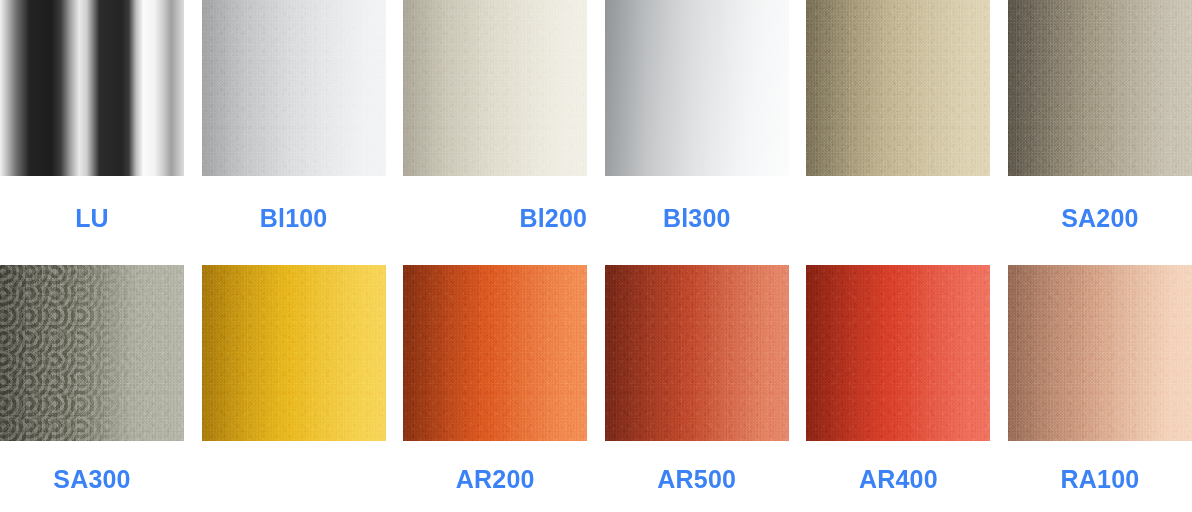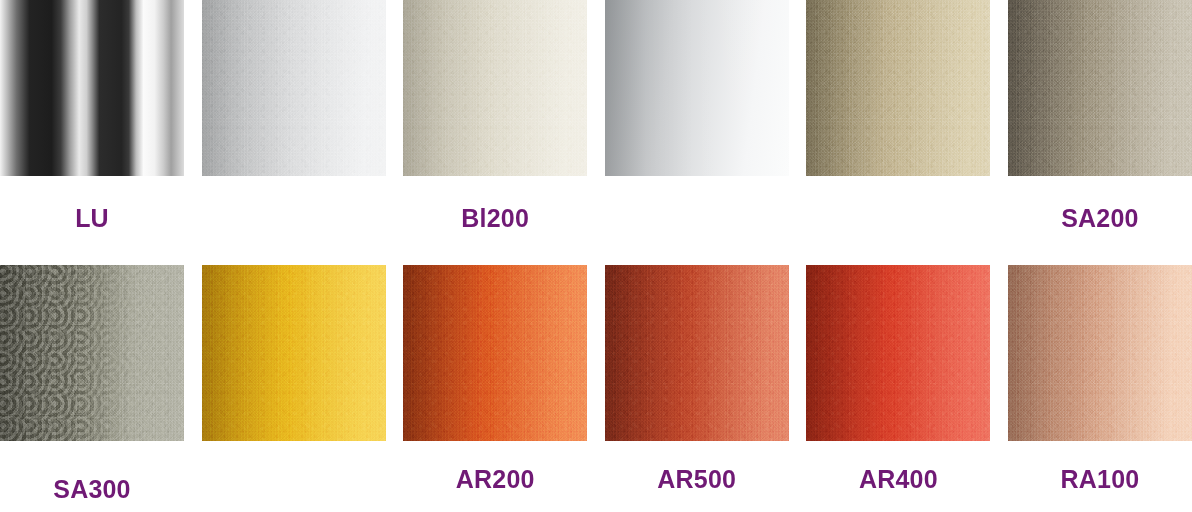--- a/index.html
+++ b/index.html
@@ -113,21 +113,21 @@
     justify-content: center;
     width: 184px;
     padding-top: 30px;
     box-sizing: border-box;
   }
   .swatch-label {
     font-family: "Liberation Sans", sans-serif;
     font-size: 25px;
     font-weight: bold;
     letter-spacing: .2px;
-    color: #701a75;
+    color: #3b82f6;
     line-height: 1;
     white-space: nowrap;
   }
   .label-cell.row2 { padding-top: 26px; }
 </style>
 </head>
 <body>
 
 <div id="palette-grid">
     <div class="swatch-cell" style="grid-area: 1 / 1;">
@@ -158,22 +158,28 @@
     </div>
     <div class="swatch-cell" style="grid-area: 1 / 6;">
       <div class="swatch-surface" style="background: linear-gradient(93deg, rgb(112, 104, 90) 0%, rgb(163, 154, 134) 42%, rgb(194, 187, 169) 88%, rgb(194, 187, 169) 100%);"></div>
       <div class="swatch-grain"></div>
       <div class="swatch-mottle"></div>
       <div class="swatch-sheen" style="background-image: linear-gradient(90deg, rgba(0, 0, 0, 0.16) 0%, rgba(0, 0, 0, 0.05) 22%, rgba(255, 255, 255, 0) 48%, rgba(255, 255, 255, 0.1) 74%, rgba(255, 255, 255, 0.18) 100%);"></div>
     </div>
     <div class="label-cell" style="grid-area: 2 / 1;">
       <span class="swatch-label">LU</span>
     </div>
-    <div class="label-cell" style="grid-area: 2 / 3;">
+    <div class="label-cell" style="grid-area: 2 / 2;">
+      <span class="swatch-label">Bl100</span>
+    </div>
+    <div class="label-cell" style="grid-area: 2 / 3; justify-content: flex-end;">
       <span class="swatch-label">Bl200</span>
+    </div>
+    <div class="label-cell" style="grid-area: 2 / 4;">
+      <span class="swatch-label">Bl300</span>
     </div>
     <div class="label-cell" style="grid-area: 2 / 6;">
       <span class="swatch-label">SA200</span>
     </div>
     <div class="swatch-cell" style="grid-area: 3 / 1;">
       <div class="swatch-surface" style="background: linear-gradient(92deg, rgb(95, 95, 82) 0%, rgb(126, 126, 110) 40%, rgb(169, 169, 154) 72%, rgb(169, 169, 154) 100%);"></div>
       <div class="swatch-gloss"></div>
       <div class="swatch-grain"></div>
       <div class="swatch-mottle"></div>
       <div class="swatch-sheen" style="background-image: linear-gradient(90deg, rgba(0, 0, 0, 0.16) 0%, rgba(0, 0, 0, 0.05) 22%, rgba(255, 255, 255, 0) 48%, rgba(255, 255, 255, 0.1) 74%, rgba(255, 255, 255, 0.18) 100%);"></div>
@@ -201,21 +207,21 @@
       <div class="swatch-grain"></div>
       <div class="swatch-mottle"></div>
       <div class="swatch-sheen" style="background-image: linear-gradient(90deg, rgba(0, 0, 0, 0.16) 0%, rgba(0, 0, 0, 0.05) 22%, rgba(255, 255, 255, 0) 48%, rgba(255, 255, 255, 0.1) 74%, rgba(255, 255, 255, 0.18) 100%);"></div>
     </div>
     <div class="swatch-cell" style="grid-area: 3 / 6;">
       <div class="swatch-surface" style="background: linear-gradient(93deg, rgb(180, 130, 104) 0%, rgb(212, 162, 136) 42%, rgb(243, 205, 178) 88%, rgb(243, 205, 178) 100%);"></div>
       <div class="swatch-grain"></div>
       <div class="swatch-mottle"></div>
       <div class="swatch-sheen" style="background-image: linear-gradient(90deg, rgba(0, 0, 0, 0.16) 0%, rgba(0, 0, 0, 0.05) 22%, rgba(255, 255, 255, 0) 48%, rgba(255, 255, 255, 0.1) 74%, rgba(255, 255, 255, 0.18) 100%);"></div>
     </div>
-    <div class="label-cell row2" style="grid-area: 4 / 1; align-items: center;">
+    <div class="label-cell row2" style="grid-area: 4 / 1;">
       <span class="swatch-label">SA300</span>
     </div>
     <div class="label-cell row2" style="grid-area: 4 / 3;">
       <span class="swatch-label">AR200</span>
     </div>
     <div class="label-cell row2" style="grid-area: 4 / 4;">
       <span class="swatch-label">AR500</span>
     </div>
     <div class="label-cell row2" style="grid-area: 4 / 5;">
       <span class="swatch-label">AR400</span>

